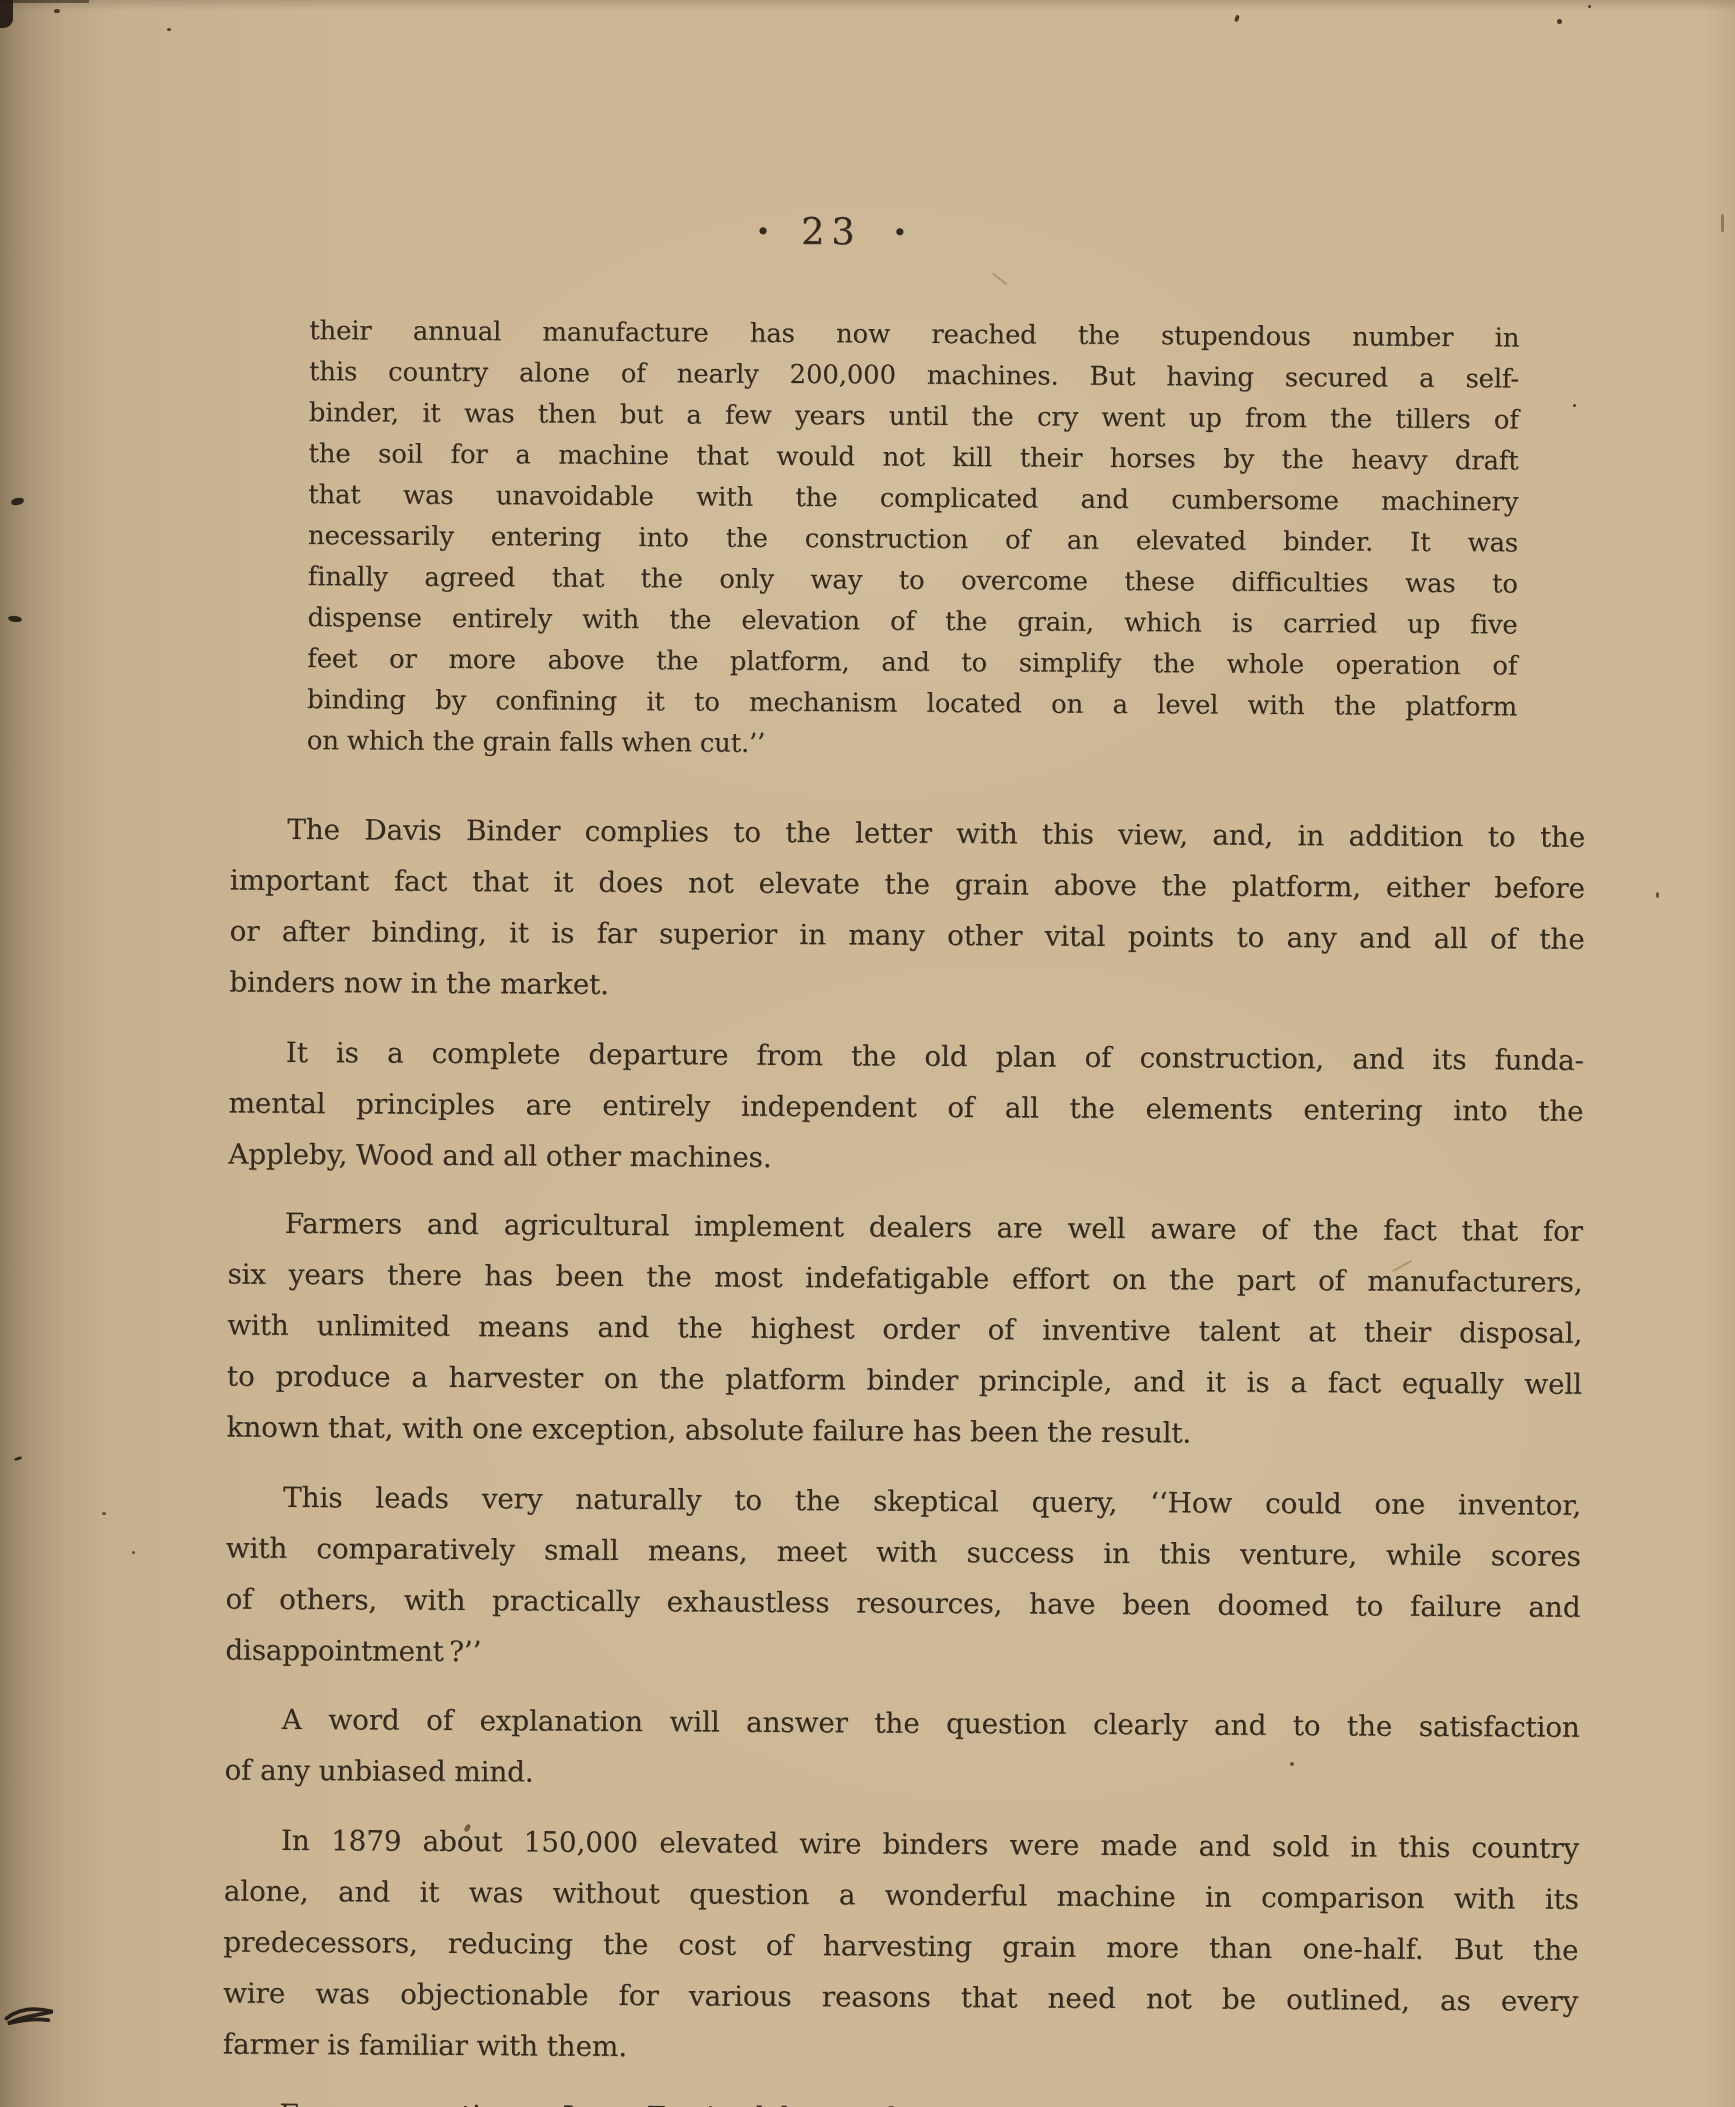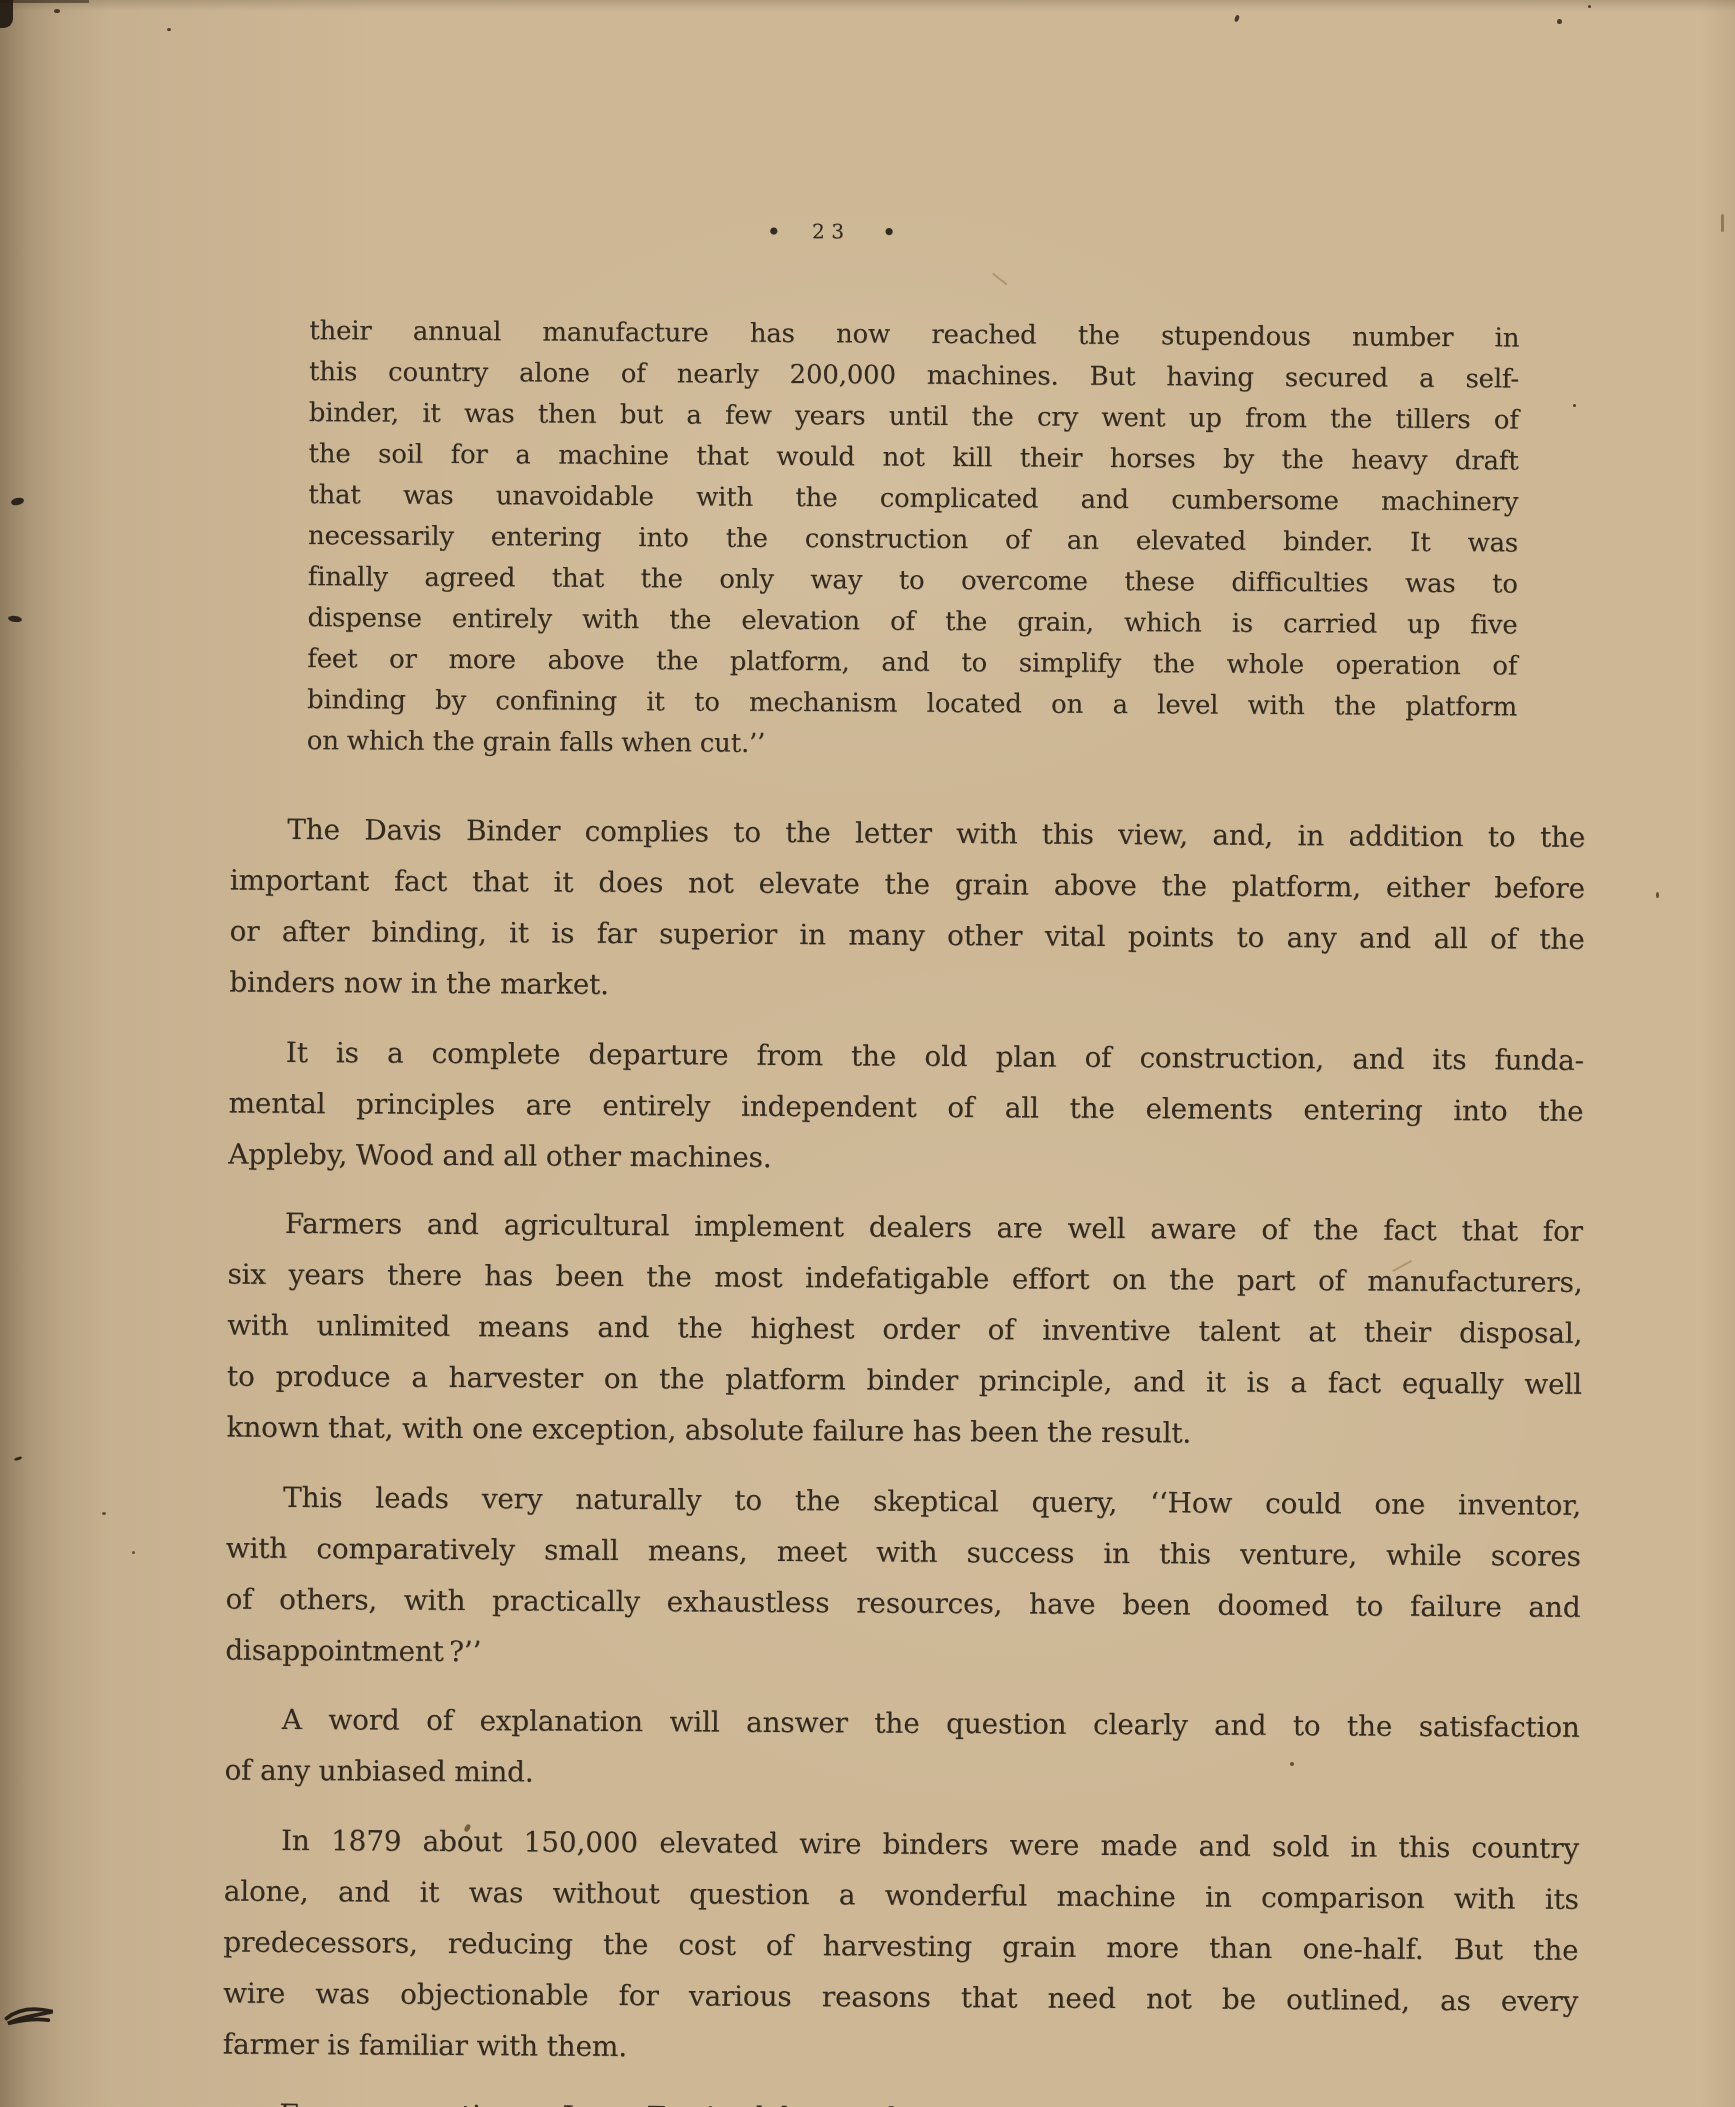--- a/index.html
+++ b/index.html
@@ -36,21 +36,21 @@
     position: absolute;
     top: 214px;
     left: 0;
     right: 72px;
     display: flex;
     justify-content: center;
     align-items: center;
     gap: 31px;
   }
   .pagenum-row .dot  { font-size: 24.5px; line-height: 29.5px; }
-  .pagenum-row .num  { font-size: 20px; line-height: 29.5px; letter-spacing: 6.7px; }
+  .pagenum-row .num  { font-size: 37px; line-height: 29.5px; letter-spacing: 6.7px; }
 
   .quote-block {
     position: absolute;
     top: 310px;
     left: 310px;
     width: 1210px;
     font-size: 26px;
     line-height: 41px;
     letter-spacing: -0.2px;
   }

